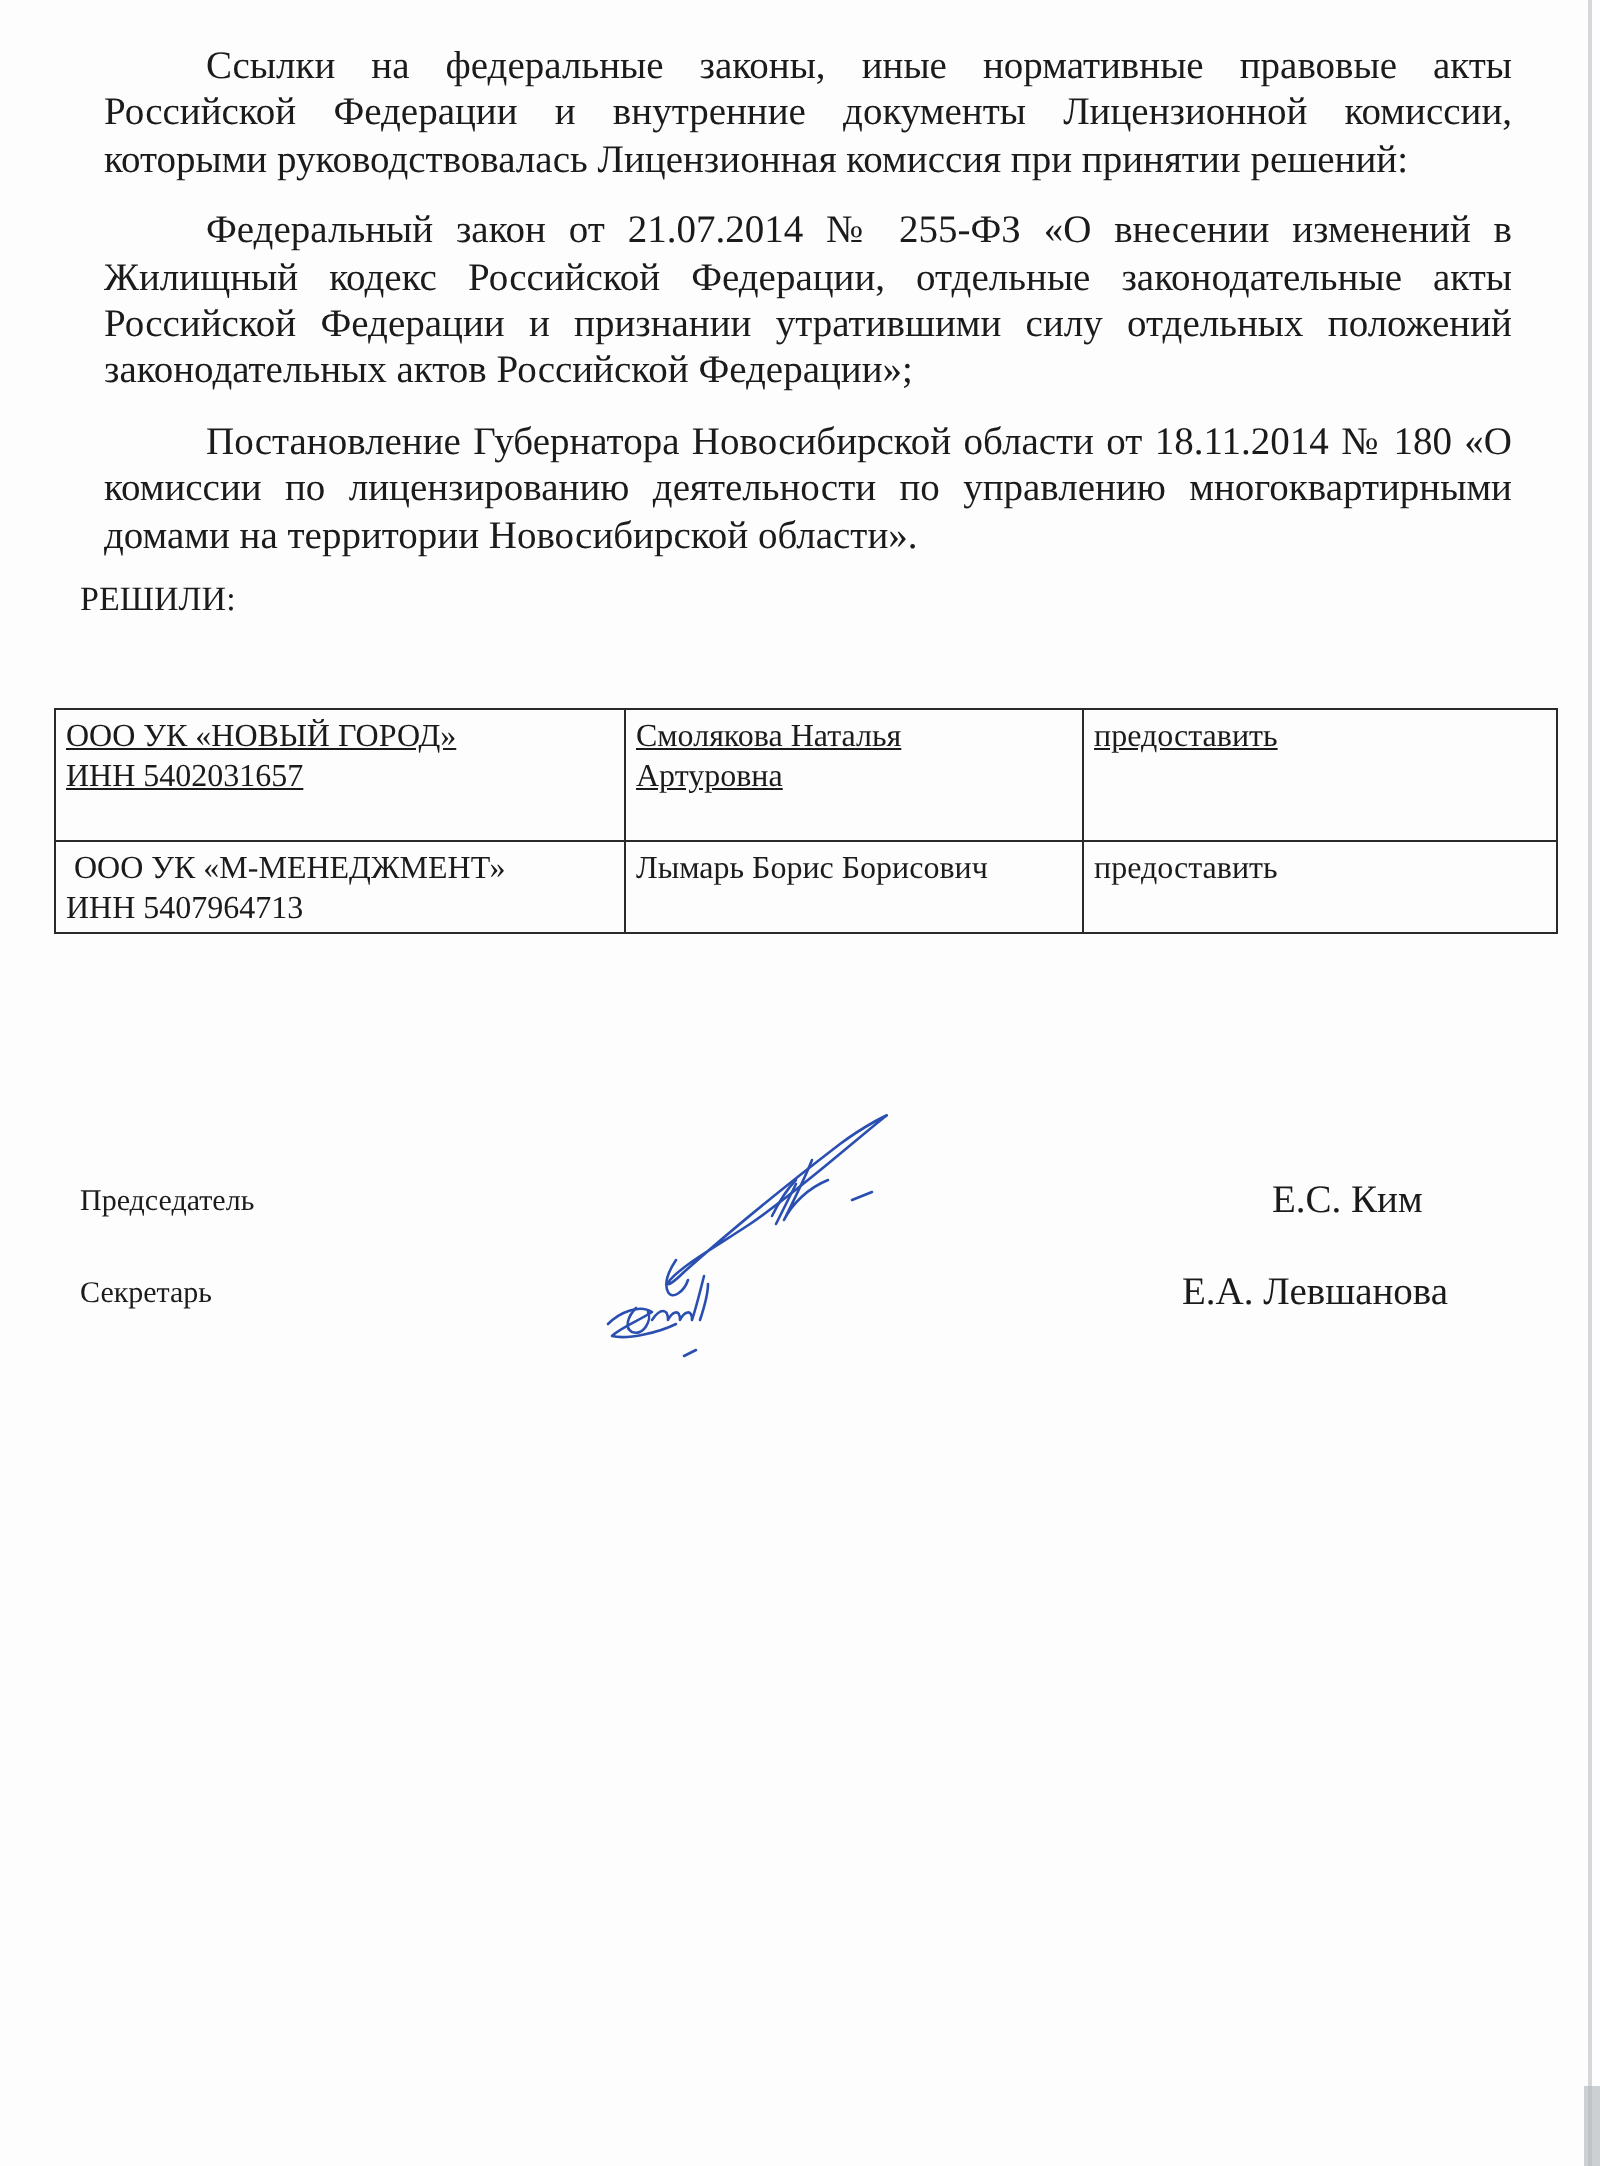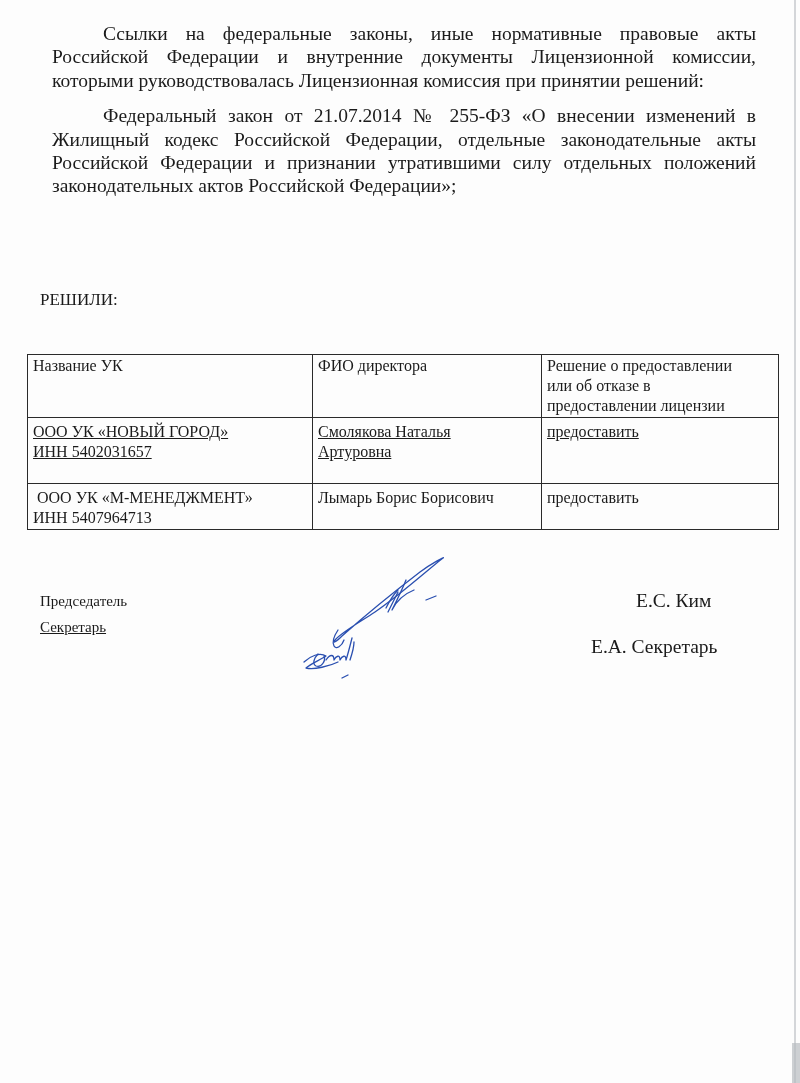--- a/index.html
+++ b/index.html
@@ -103,35 +103,27 @@
 </head>
 <body>
 
 <div class="page">
   <div class="scan-edge"></div>
   <div class="scan-edge-bottom"></div>
 
   <div class="body-text">
     <p class="para">Ссылки на федеральные законы, иные нормативные правовые акты Российской Федерации и внутренние документы Лицензионной комиссии, которыми руководствовалась Лицензионная комиссия при принятии решений:</p>
     <p class="para">Федеральный закон от 21.07.2014 № 255-ФЗ «О внесении изменений в Жилищный кодекс Российской Федерации, отдельные законодательные акты Российской Федерации и признании утратившими силу отдельных положений законодательных актов Российской Федерации»;</p>
+    <p class="para">Постановление Губернатора Новосибирской области от 18.11.2014 № 180 «О комиссии по лицензированию деятельности по управлению многоквартирными домами на территории Новосибирской области».</p>
   </div>
 
   <p class="resolved">РЕШИЛИ:</p>
 
   <table class="decisions">
     <tbody>
-        <tr class="head-row">
-      <td class="c1">Название УК</td>
-      <td class="c2">ФИО директора</td>
-      <td class="c3">
-        <span class="cell-line">Решение о предоставлении</span>
-        <span class="cell-line">или об отказе в</span>
-        <span class="cell-line">предоставлении лицензии</span>
-      </td>
-    </tr>
     <tr class="row-1">
       <td class="c1">
         <span class="cell-line">ООО УК «НОВЫЙ ГОРОД»</span>
         <span class="cell-line">ИНН 5402031657</span>
       </td>
       <td class="c2">
         <span class="cell-line">Смолякова Наталья</span>
         <span class="cell-line">Артуровна</span>
       </td>
       <td class="c3">предоставить</td>
@@ -145,22 +137,22 @@
         <span class="cell-line">Лымарь Борис Борисович</span>
       </td>
       <td class="c3">предоставить</td>
     </tr>
   </tbody>
     </table>
 
   <div class="sig-label" style="top:590px;">Председатель</div>
   <div class="sig-name" style="left:636px; top:589px;">Е.С. Ким</div>
 
-  <div class="sig-label" style="top:616px;text-decoration:underline;">Секретарь</div>
-  <div class="sig-name" style="left:591px; top:635px;">Е.А. Секретарь</div>
+  <div class="sig-label" style="top:636px;">Секретарь</div>
+  <div class="sig-name" style="left:591px; top:635px;">Е.А. Левшанова</div>
 
   <svg class="signature" viewBox="0 0 170 140">
     <g fill="none" stroke="#2a4fb0" stroke-width="1.3" stroke-linecap="round" stroke-linejoin="round">
 
       <path d="M163,8 C150,18 120,45 95,62 C80,72 62,82 55,90 C52,94 56,92 62,86 C80,70 110,45 140,22 C152,13 166,6 163,8 Z"></path>
       <path d="M118,42 C114,50 110,58 108,62"></path>
       <path d="M126,30 C122,40 116,52 112,60 C116,52 124,44 134,40"></path>
       <path d="M106,58 C110,50 114,44 118,40"></path>
       <path d="M146,50 L156,46"></path>
 

